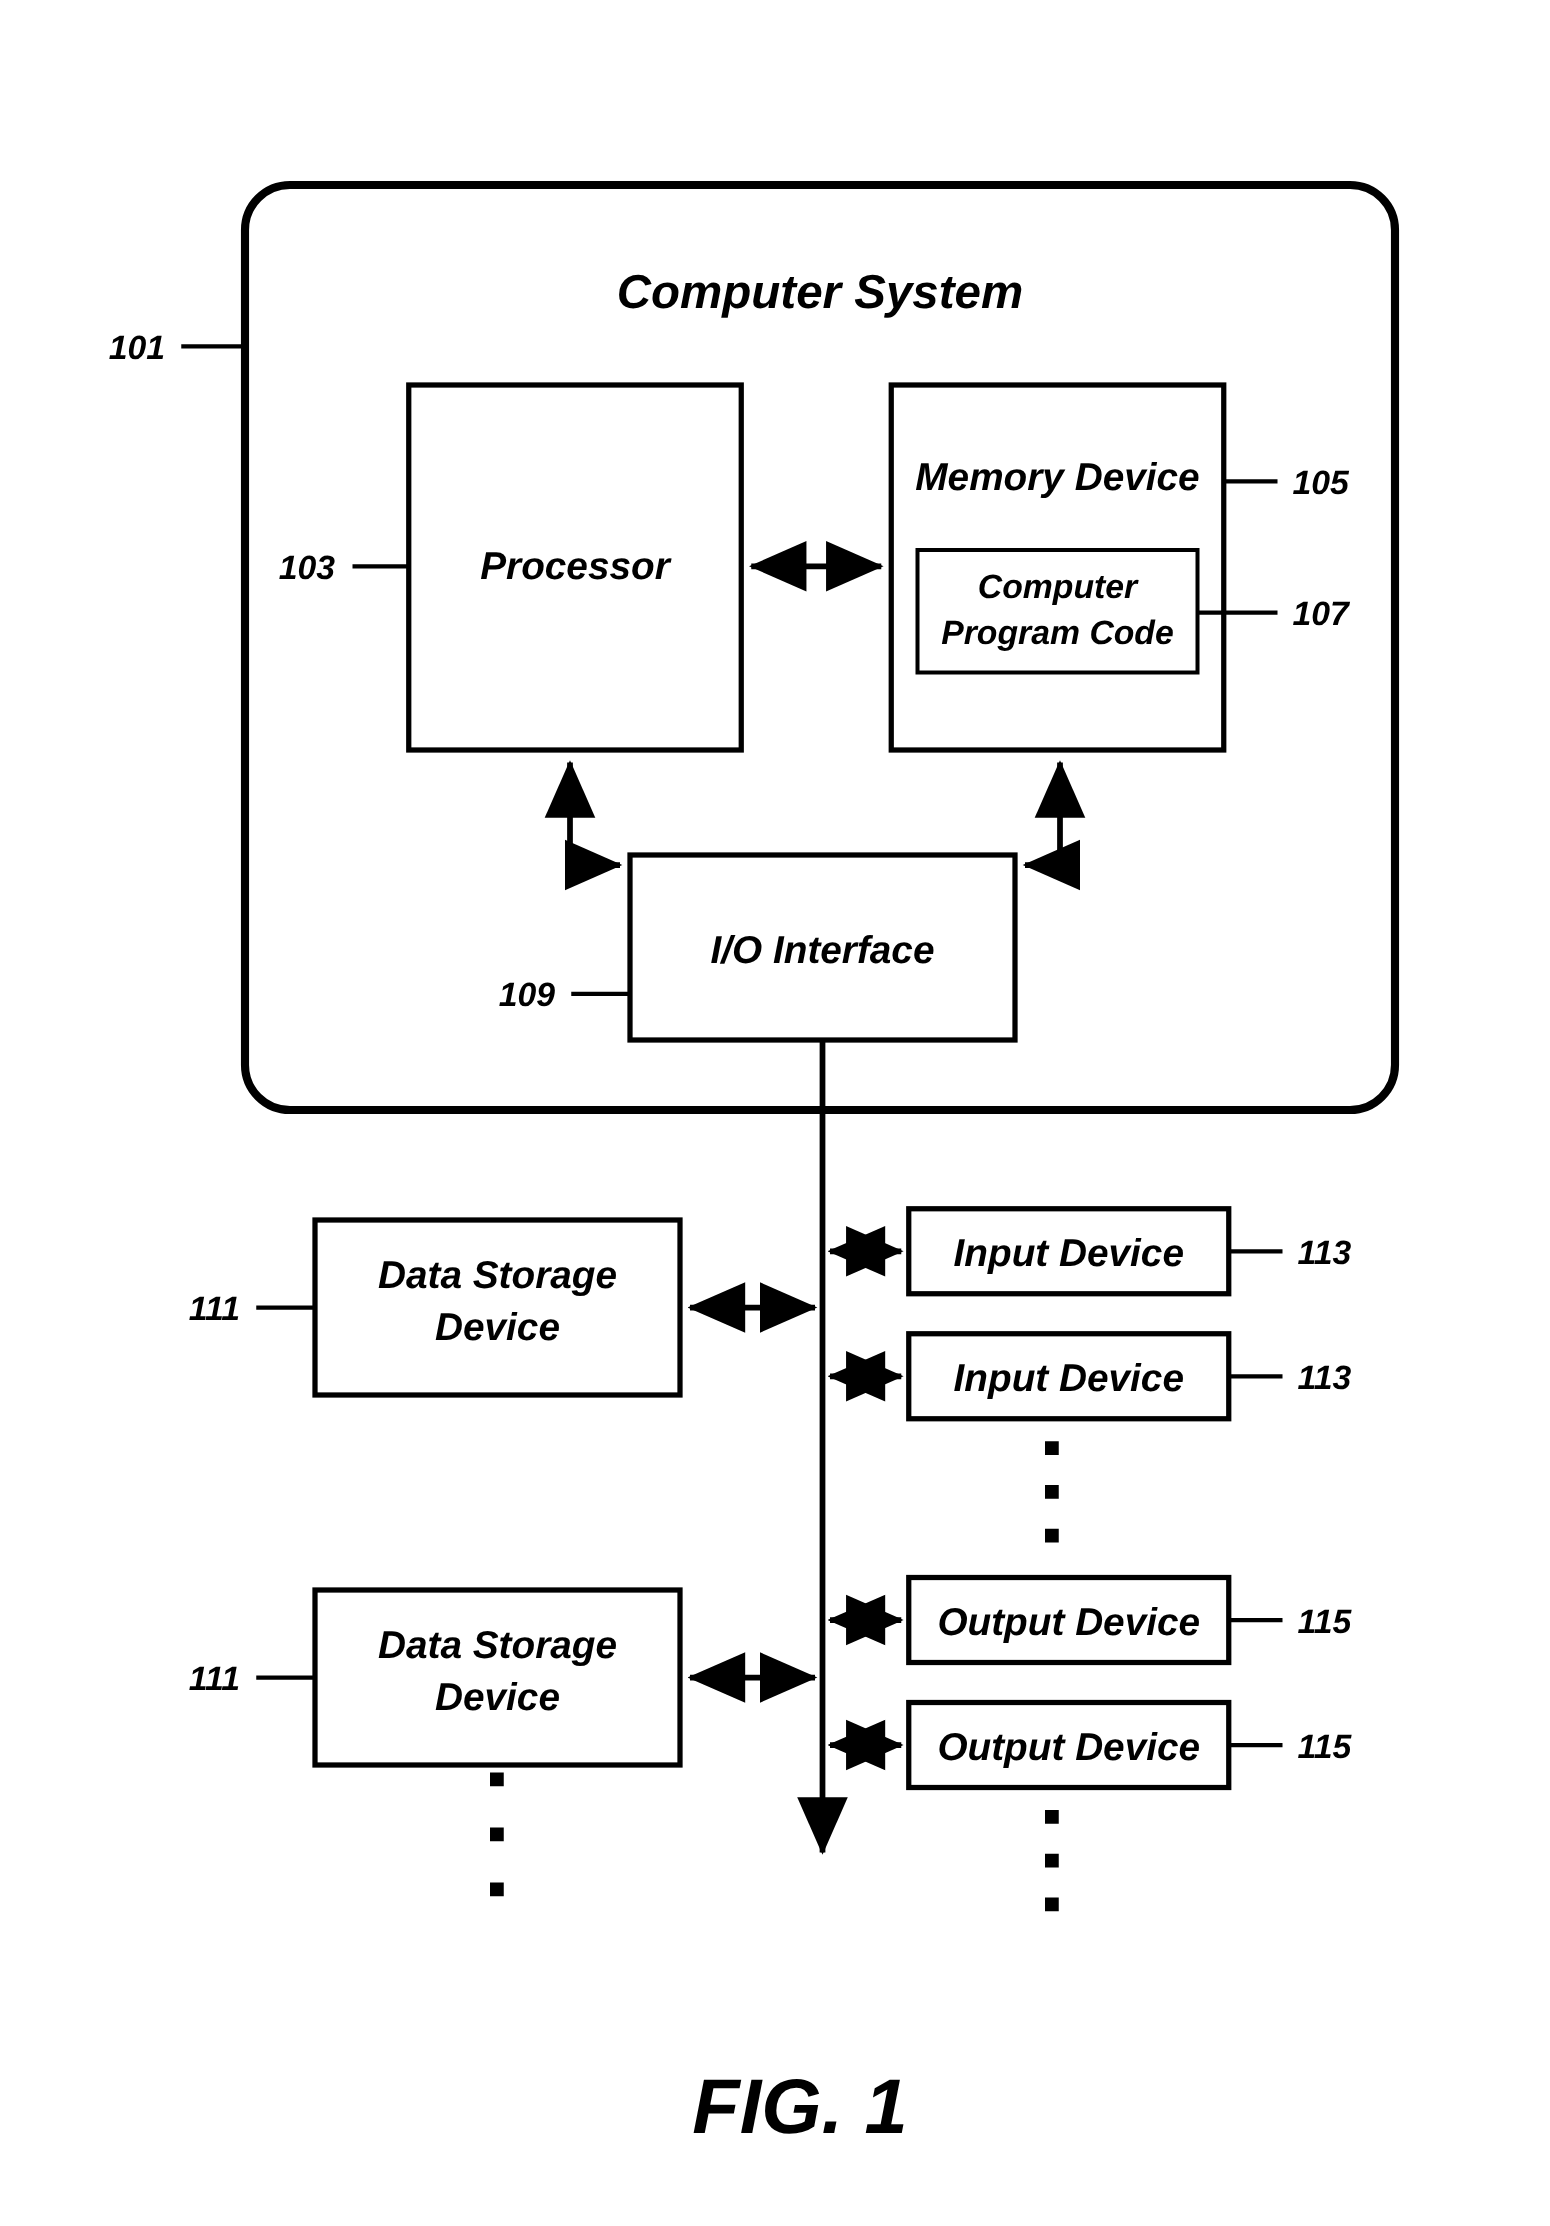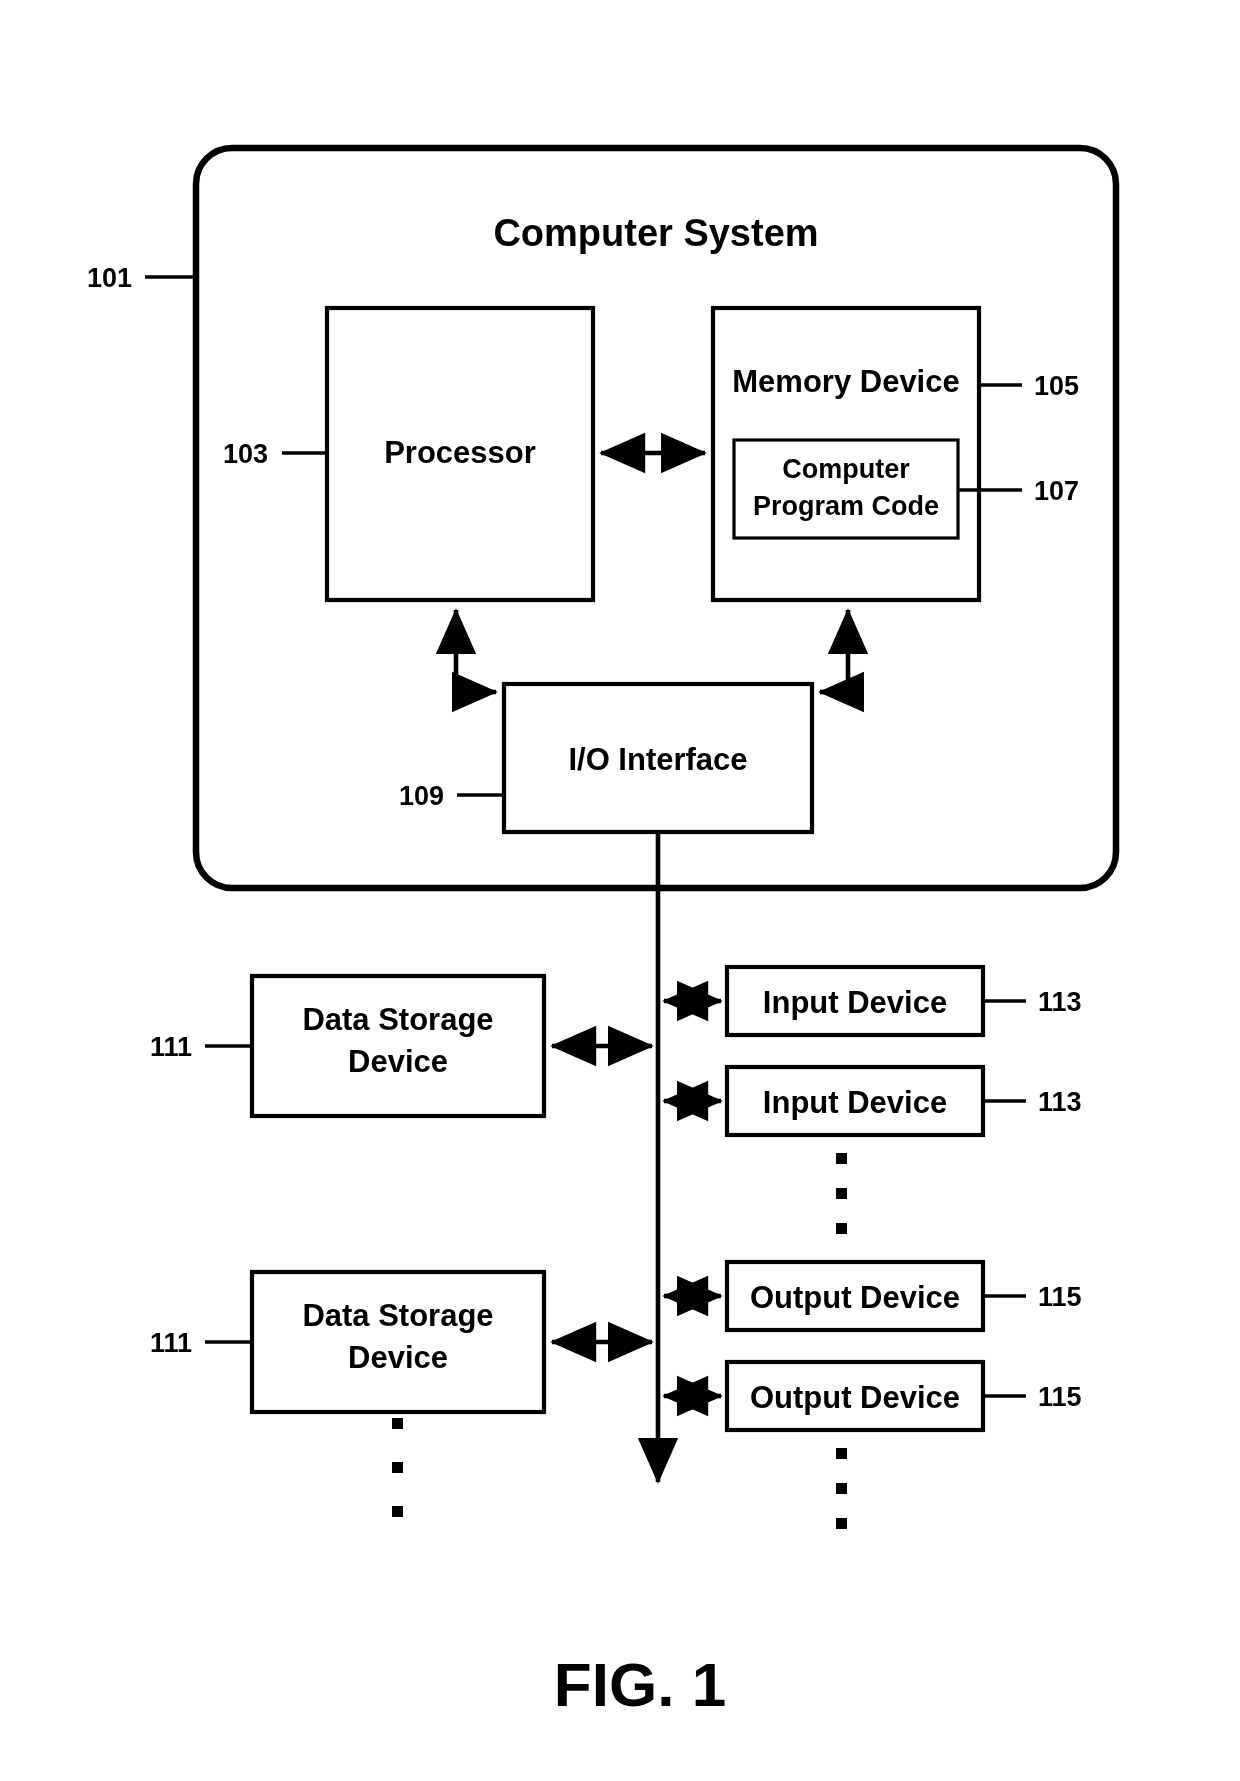--- a/index.html
+++ b/index.html
@@ -12,20 +12,21 @@
     width: 1240px;
     height: 1781px;
     font-family: "Liberation Sans", sans-serif;
     color: #000000;
     overflow: hidden;
   }
   #figure-root {
     position: relative;
     width: 1240px;
     height: 1781px;
+    font-style: italic;
   }
   svg.diagram {
     display: block;
     width: 1240px;
     height: 1781px;
   }
   .box-fill { fill: #ffffff; }
   .stroke-thin { stroke: #000000; fill: none; stroke-width: 3.2; }
   .stroke-med  { stroke: #000000; fill: none; stroke-width: 4.2; }
   .stroke-thick{ stroke: #000000; fill: none; stroke-width: 6.5; }

